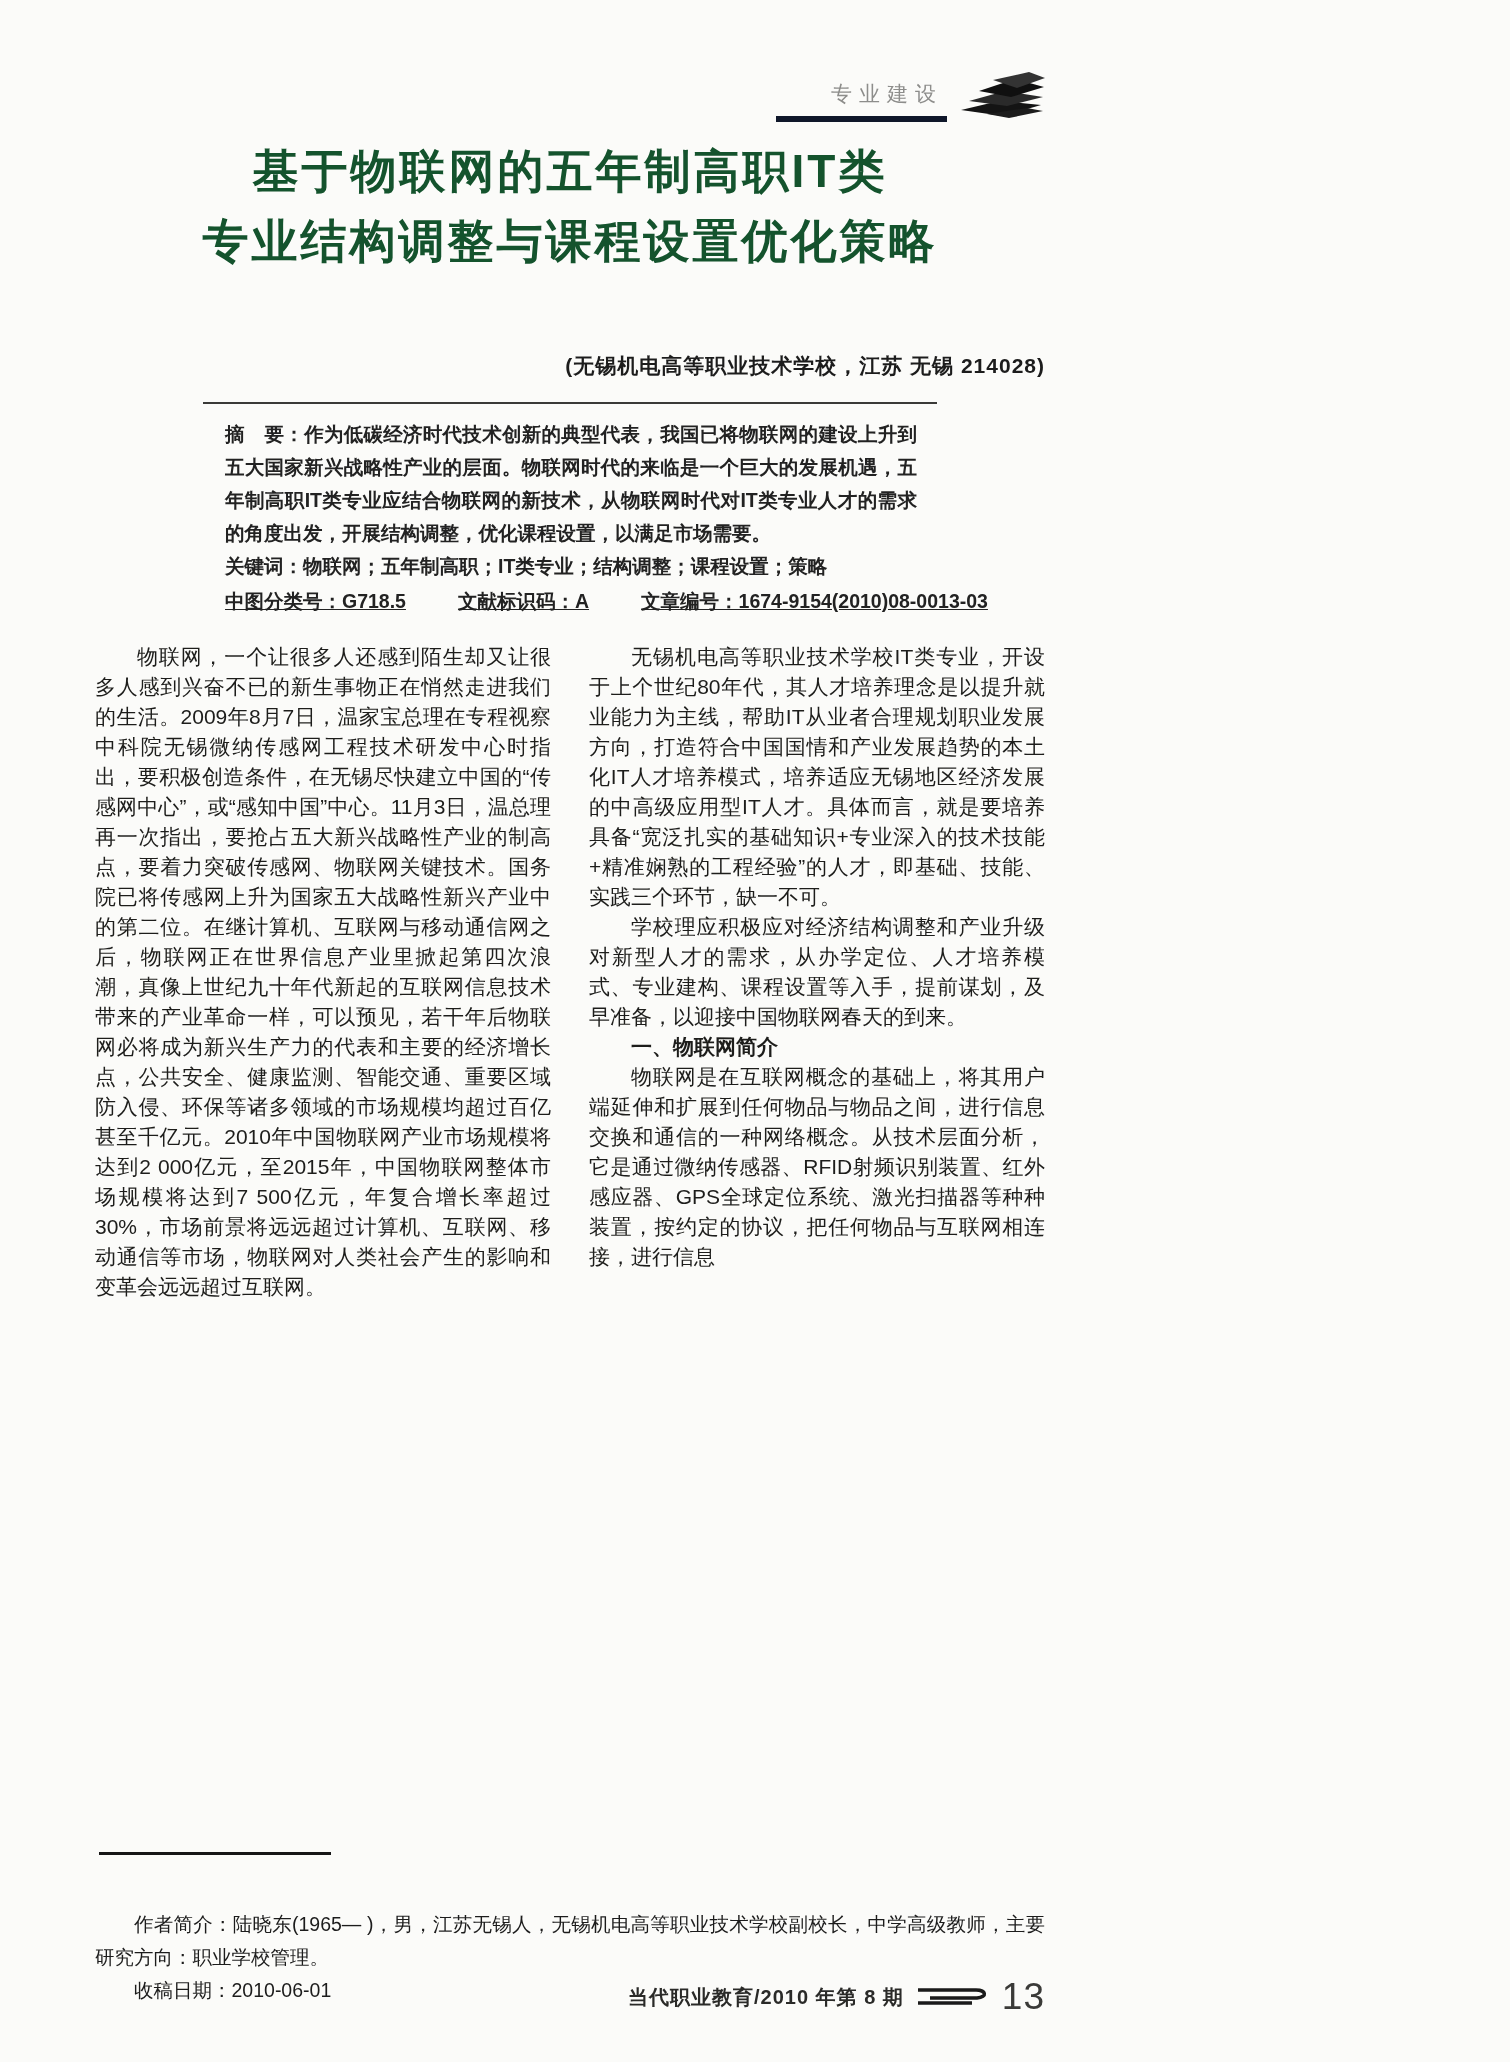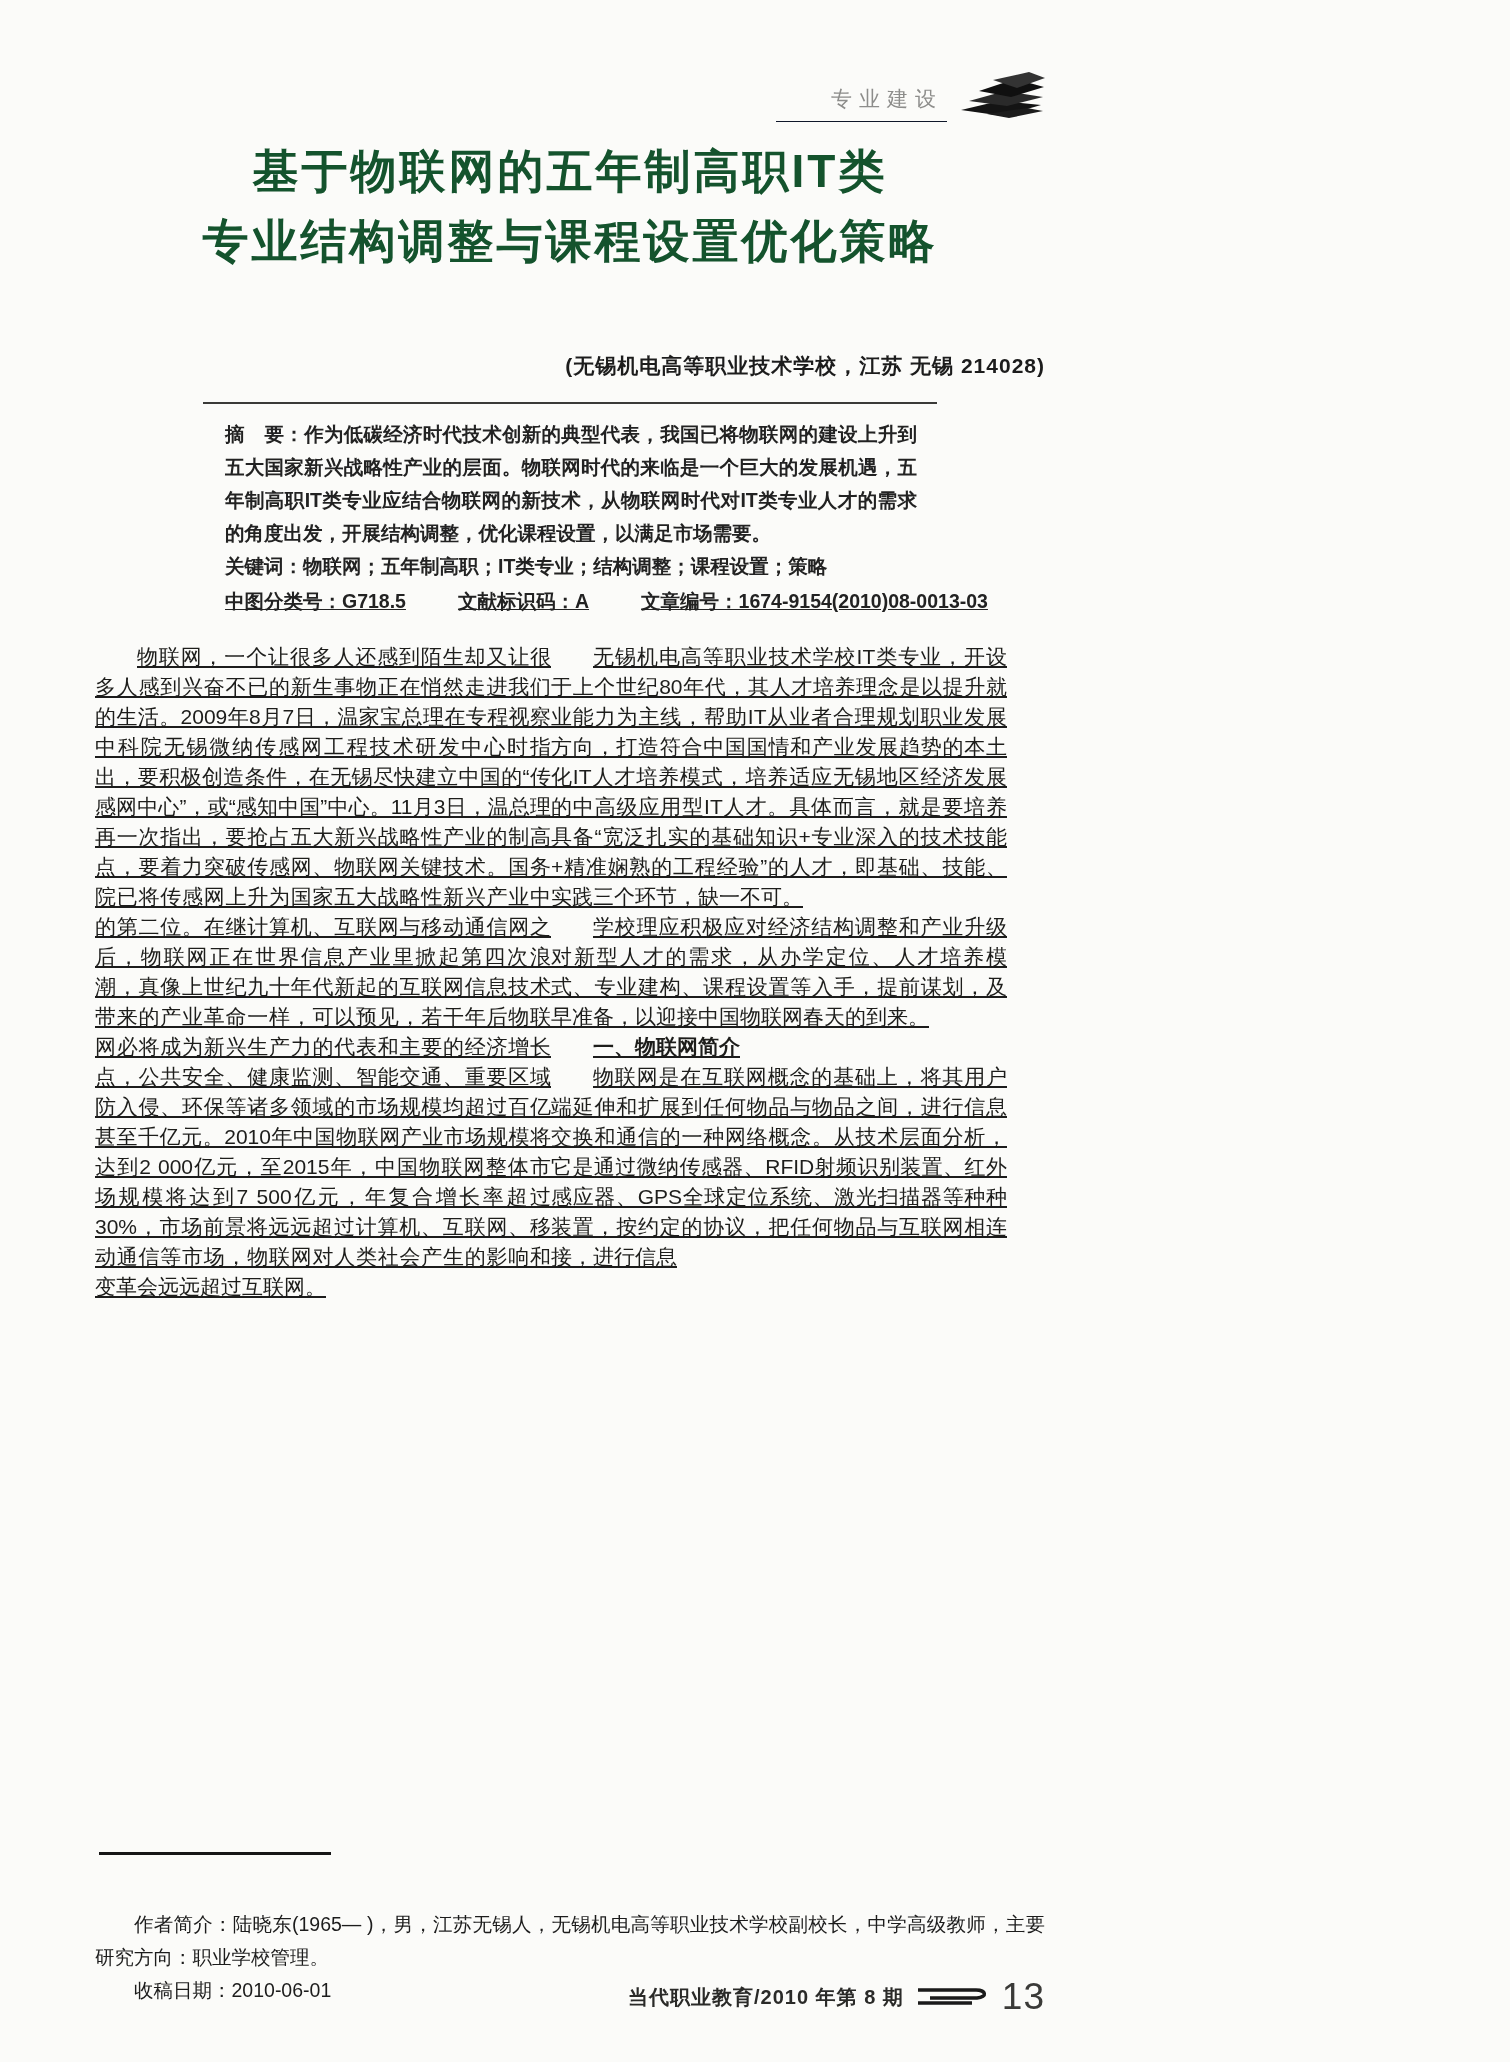--- a/index.html
+++ b/index.html
@@ -11,21 +11,21 @@
     font-family:"Liberation Sans","DejaVu Sans",sans-serif;
     color:#1c1c1c;
     overflow:hidden;
   }
   .content{position:absolute;left:95px;top:0;width:950px;height:100%;}
 
   
   .col-header{position:absolute;top:70px;right:0;display:flex;align-items:flex-end;gap:10px;}
   .col-label{
     color:#8d8d8b;font-size:21px;letter-spacing:7px;
-    padding:0 4px 8px 55px;border-bottom:1px solid #0f172a;text-align:center;
+    padding:0 4px 8px 55px;border-bottom:6px solid #0f172a;text-align:center;
   }
   .books-icon{display:block;margin-bottom:2px;}
 
   
   .title{position:absolute;top:136px;left:0;width:100%;text-align:center;
     font-size:46px;font-weight:bold;line-height:70px;letter-spacing:3px;color:#14532d;}
 
   
   .author-line{position:absolute;top:316px;left:0;width:100%;text-align:center;
     font-size:23px;font-weight:bold;letter-spacing:4px;}
@@ -34,21 +34,21 @@
     font-size:21px;font-weight:bold;letter-spacing:1px;}
 
   
   .abstract-rule{position:absolute;top:402px;left:108px;width:734px;height:2px;background:#3a3a38;}
   .abstract-block{position:absolute;top:418px;left:130px;width:692px;
     font-size:19.5px;line-height:33px;font-weight:bold;text-align:justify;color:#222;}
   .abstract-block p{margin:0;}
   .meta-row{display:flex;gap:52px;margin-top:2px;white-space:nowrap;text-decoration:underline;}
 
   
-  .body-cols{position:absolute;top:642px;left:0;width:950px;display:flex;text-decoration:underline;}
+  .body-cols{position:absolute;top:642px;left:0;width:950px;display:flex;gap:38px;}
   .col{width:456px;font-size:21px;line-height:30px;text-align:justify;color:#1d1d1b;}
   .col p{margin:0;text-indent:2em;}
   .sec-heading{font-weight:bold;}
 
   
   .footnote-rule{position:absolute;top:1852px;left:4px;width:232px;height:3px;background:#161616;}
   .footnote{position:absolute;top:1868px;left:0;width:950px;font-size:19.5px;line-height:33px;text-align:justify;margin-top:40px;}
   .footnote p{margin:0;text-indent:2em;}
 
   

